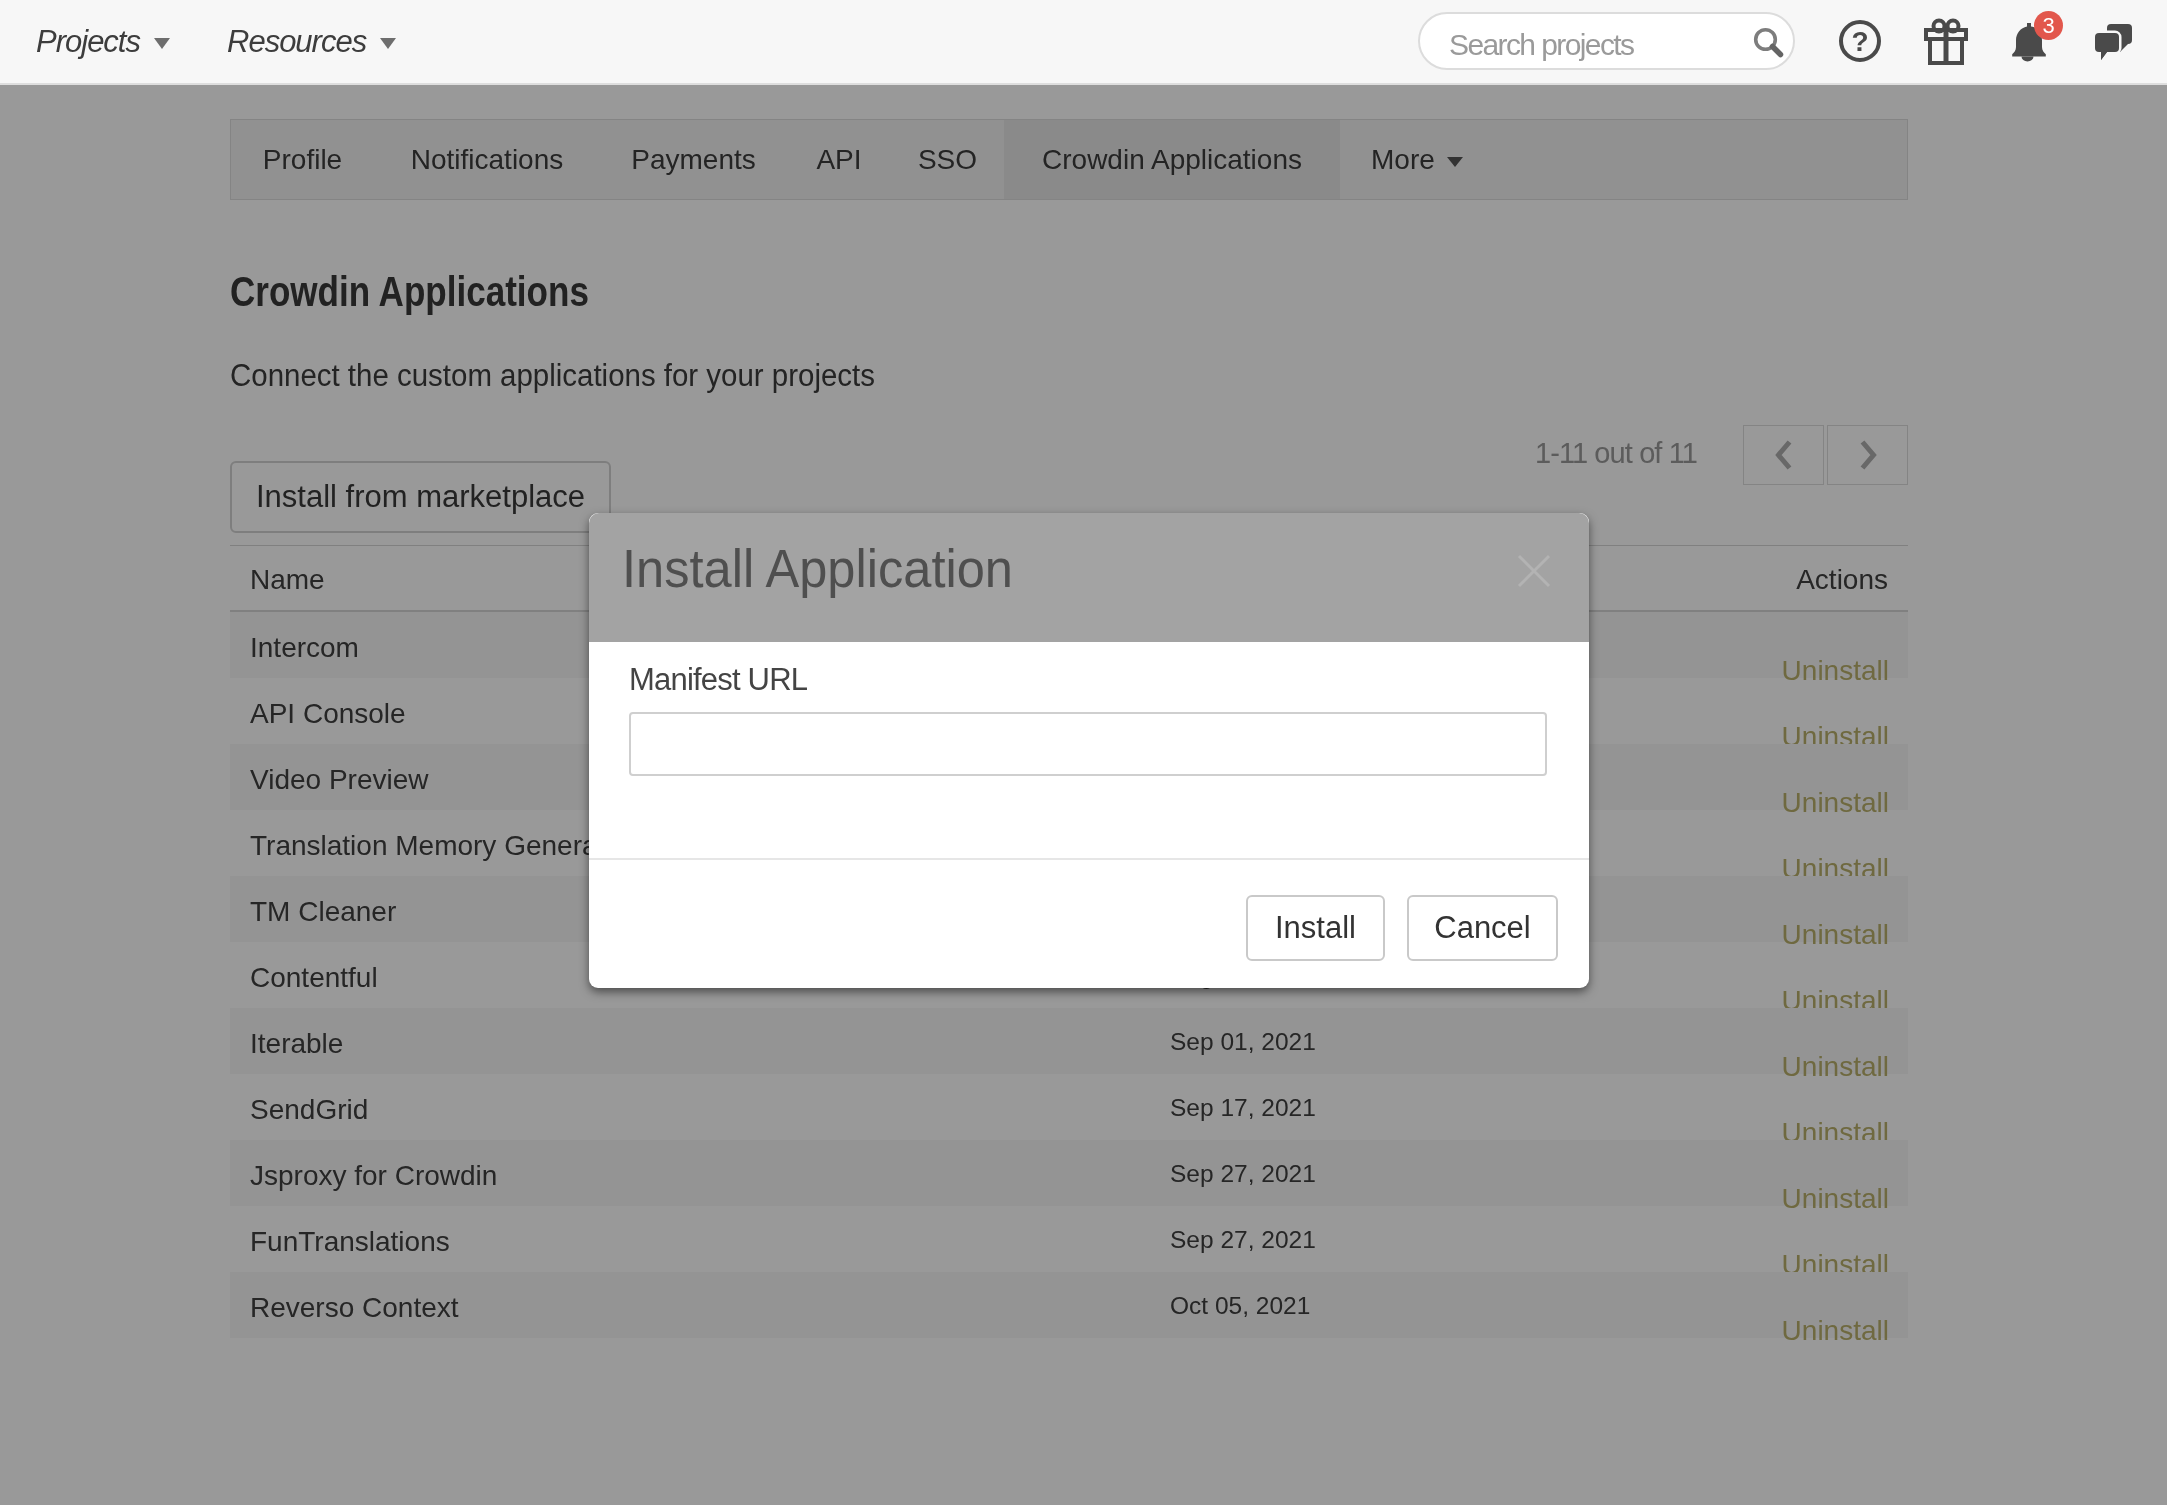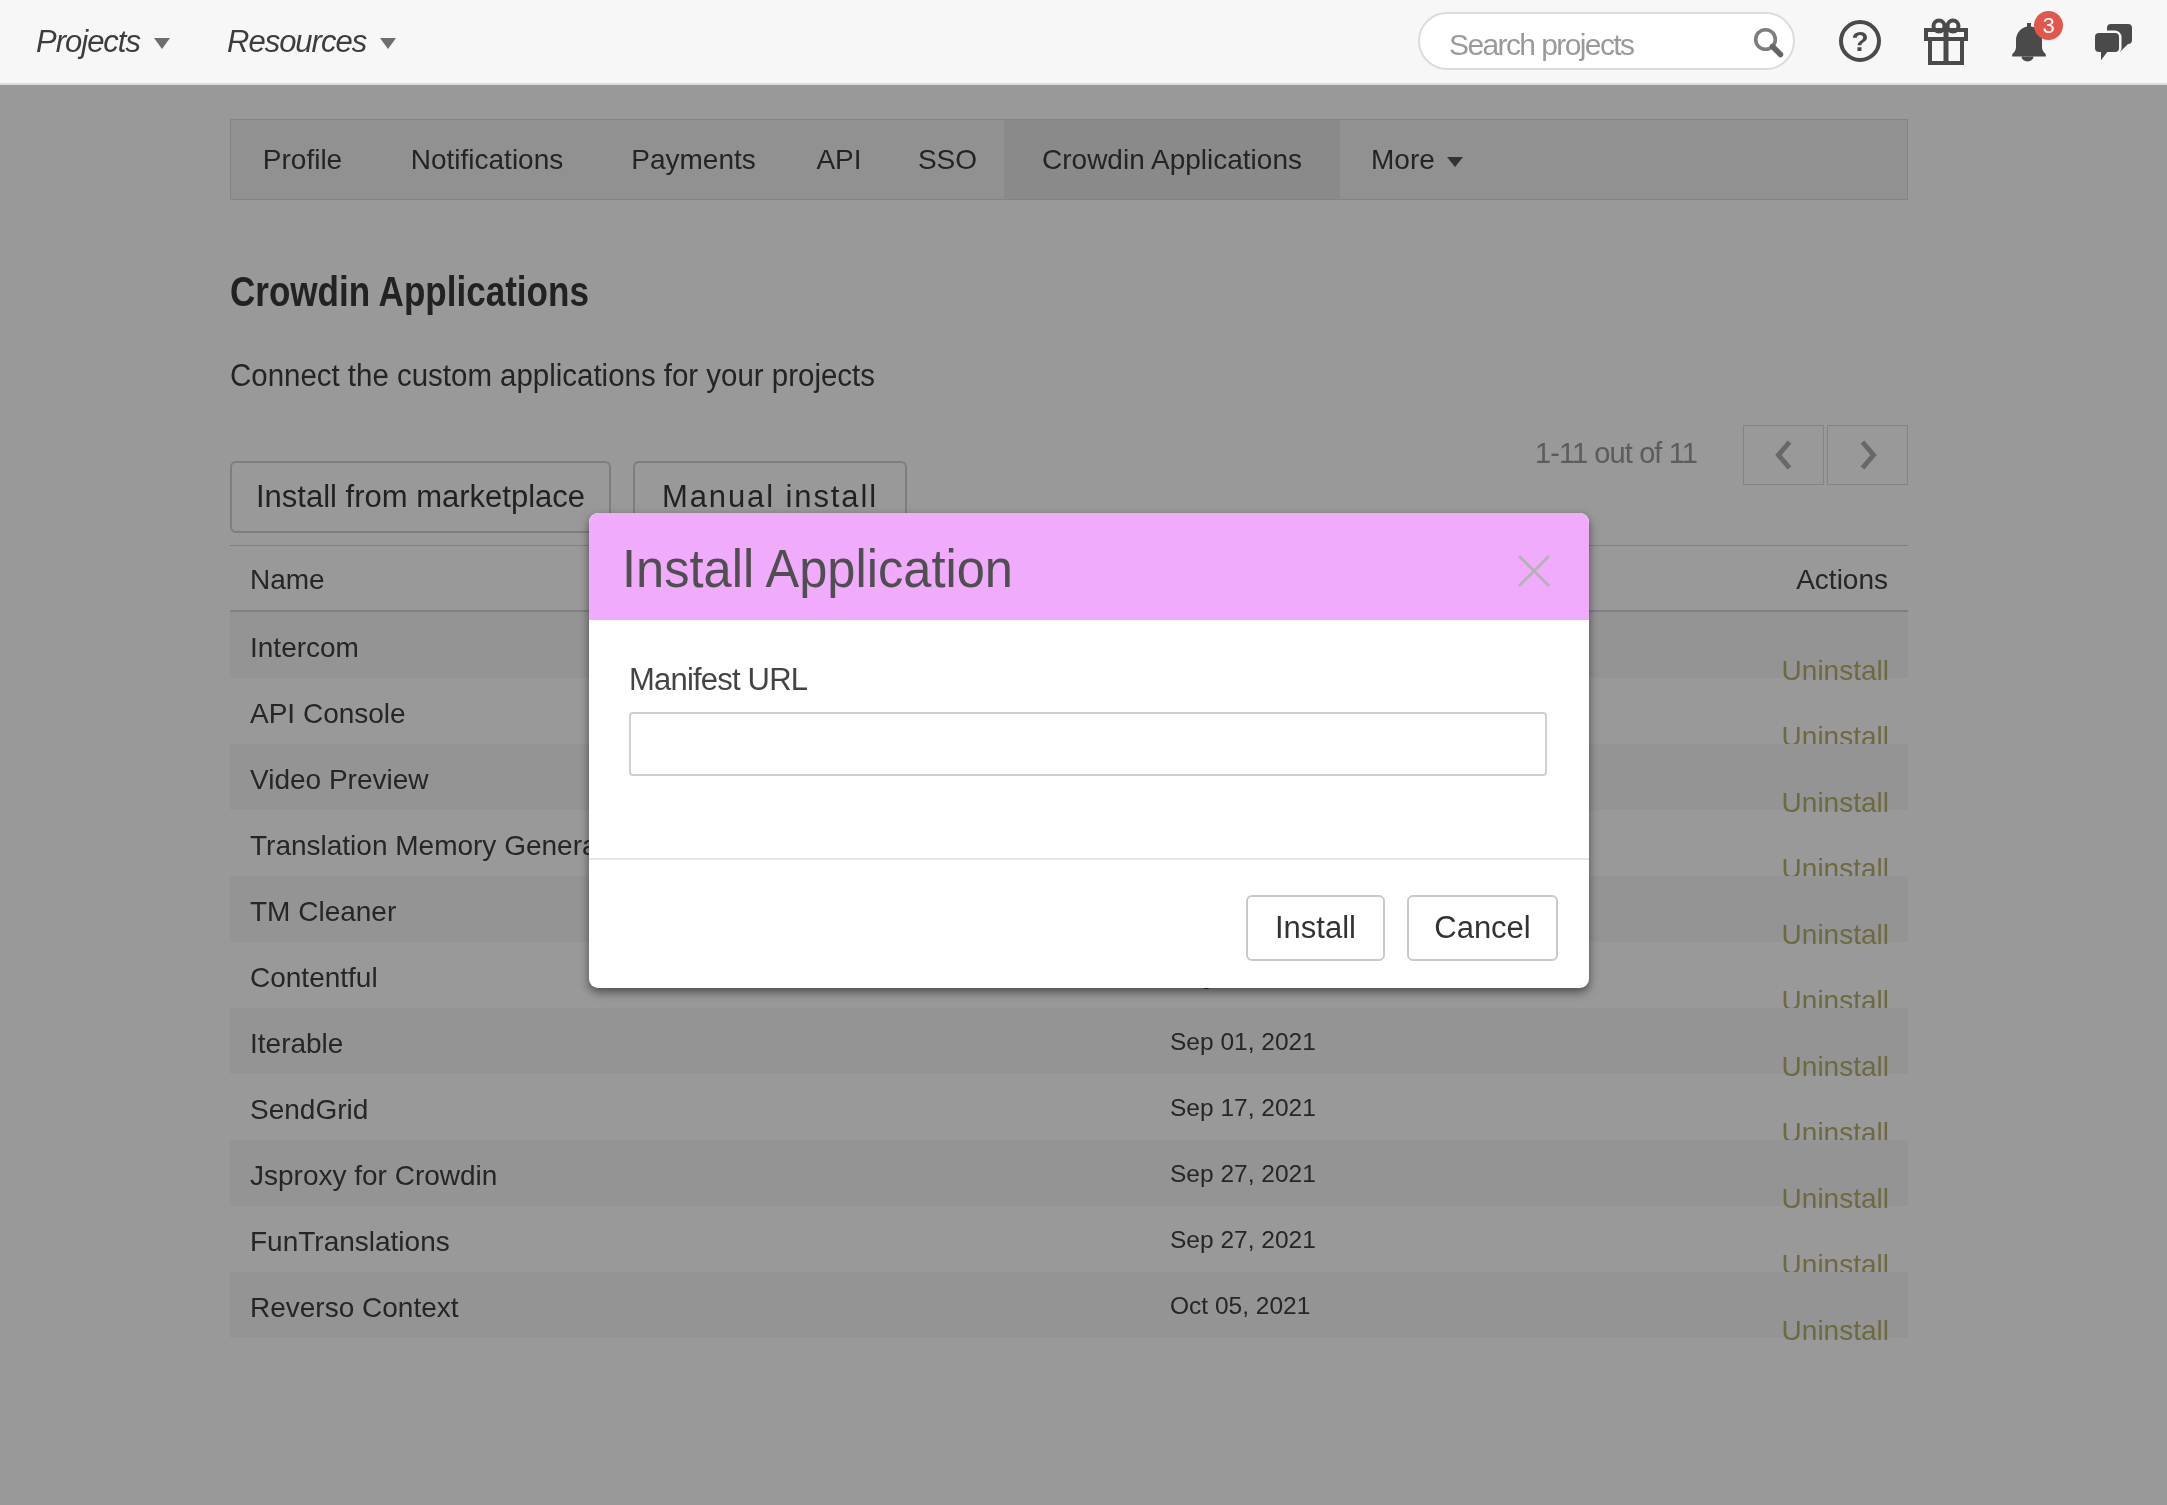--- a/index.html
+++ b/index.html
@@ -35,21 +35,21 @@
 #thead .c3 { position:absolute; right:20px; top:18px; }
 .trow { height:66px; position:relative; font-size:28px; color:#404040; }
 .trow.odd { background:#f7f7f7; }
 .trow .c1 { position:absolute; left:20px; top:20px; white-space:nowrap; }
 .trow .c2 { position:absolute; left:940px; top:20px; font-size:24.5px; white-space:nowrap; }
 .trow .c3 { position:absolute; right:19px; top:19px; color:#b9b06b;margin-top:24px; }
 
 
 #overlay { position:absolute; left:0; top:85px; width:2167px; height:1420px; background:rgba(0,0,0,0.40); z-index:40; }
 #modal { position:absolute; left:589px; top:513px; width:1000px; height:475px; background:#ffffff; border-radius:9px; z-index:60; box-shadow:0 4px 10px rgba(0,0,0,0.5); }
-#mhead { position:absolute; left:0; top:0; width:1000px; height:107px; background:#f0abfc; border-radius:10px 10px 0 0;text-decoration:underline; }
+#mhead { position:absolute; left:0; top:0; width:1000px; height:129px; background:#a3a3a3; border-radius:10px 10px 0 0;text-decoration:underline; }
 #mtitle { position:absolute; left:33px; top:24px; font-size:54px; color:#4f4f4f; transform:scaleX(0.937); transform-origin:left top; white-space:nowrap; }
 #mclose { position:absolute; right:37px; top:40px; }
 #mlabel { position:absolute; left:40px; top:149px; font-size:31px; letter-spacing:-0.8px; color:#444444; }
 #minput { position:absolute; left:40px; top:199px; width:918px; height:64px; border:2px solid #cfcfcf; border-radius:4px; background:#ffffff; }
 #mfootline { position:absolute; left:0; top:345px; width:1000px; border-top:2px solid #e6e6e6; }
 .mbtn { position:absolute; top:382px; height:66px; border:2px solid #c9c9c9; border-radius:6px; background:#ffffff; display:flex; align-items:center; justify-content:center; font-size:31px; color:#333333; }
 </style>
 </head>
 <body>
 <div id="page">
@@ -60,21 +60,20 @@
       <div class="tab" style="width:226px;">Notifications</div>
       <div class="tab" style="width:187px;">Payments</div>
       <div class="tab" style="width:104px;">API</div>
       <div class="tab" style="width:113px;">SSO</div>
       <div class="tab active" style="width:336px;">Crowdin Applications</div>
       <div class="tab" style="padding:0 31px;">More <span class="caret" style="border-top-color:#555; margin-left:12px; border-left-width:8px; border-right-width:8px; border-top-width:10px;"></span></div>
     </div>
     <h1>Crowdin Applications</h1>
     <div id="subtitle">Connect the custom applications for your projects</div>
     <div class="bigbtn" style="left:230px; width:381px;">Install from marketplace</div>
-    <div class="bigbtn" style="left:633px; width:274px; letter-spacing:1.9px;">Manual install</div>
     <div id="pagtext">1-11 out of 11</div>
     <div id="pagbtns">
       <div class="pagbtn">
         <svg width="28" height="40" viewBox="0 0 28 40">
             <path d="M19.5 7 L8.5 20 L19.5 33" fill="none" stroke="#aeaeae" stroke-width="5"></path>
           </svg>
       </div>
       <div class="pagbtn">
         <svg width="28" height="40" viewBox="0 0 28 40">
             <path d="M8.5 7 L19.5 20 L8.5 33" fill="none" stroke="#aeaeae" stroke-width="5"></path>

